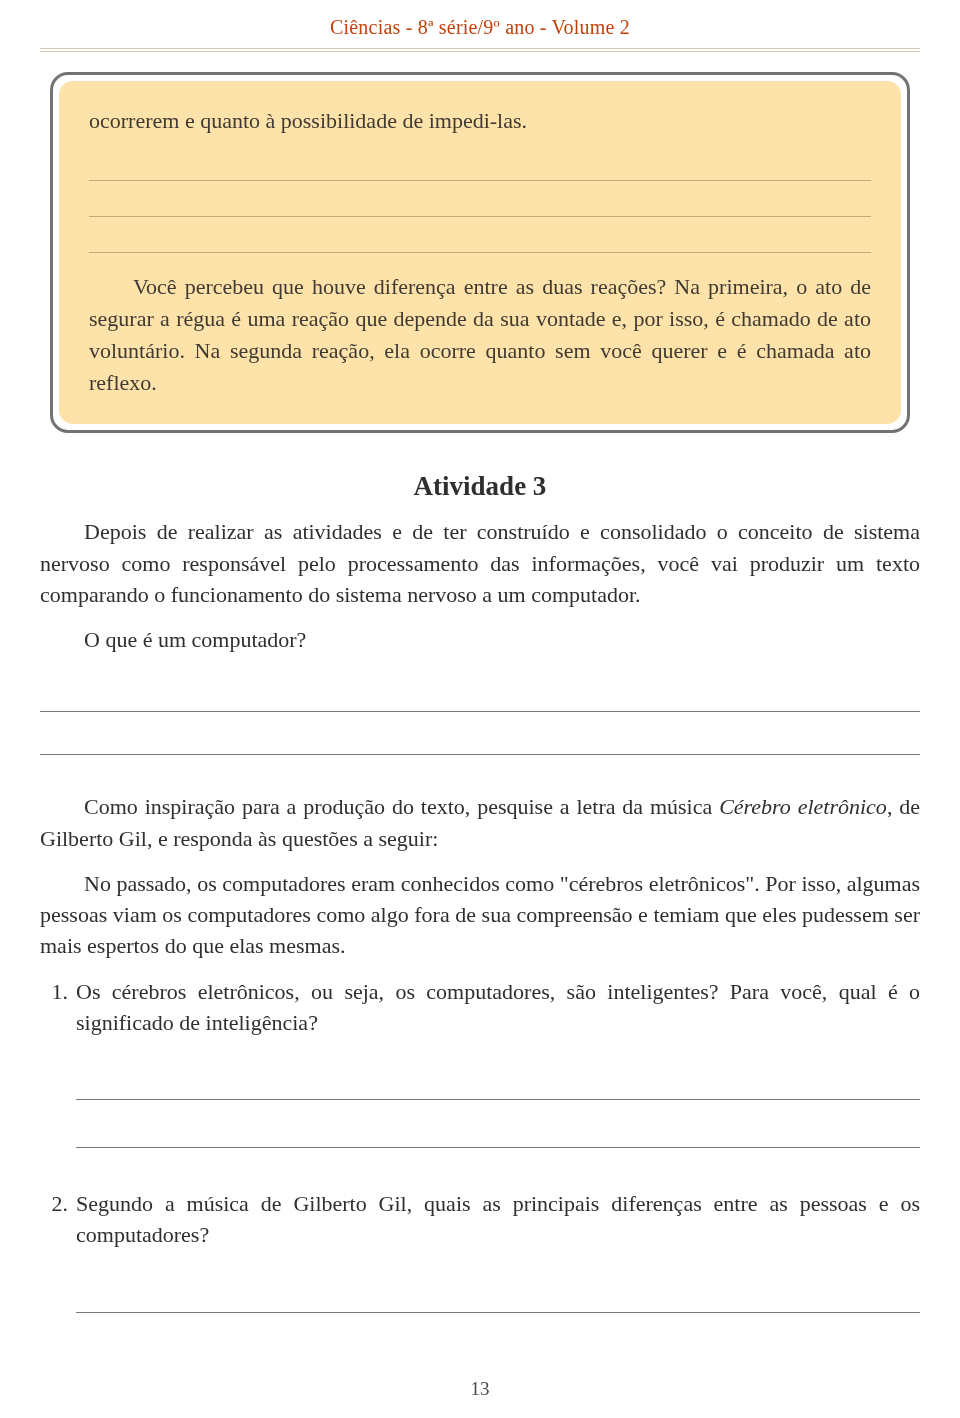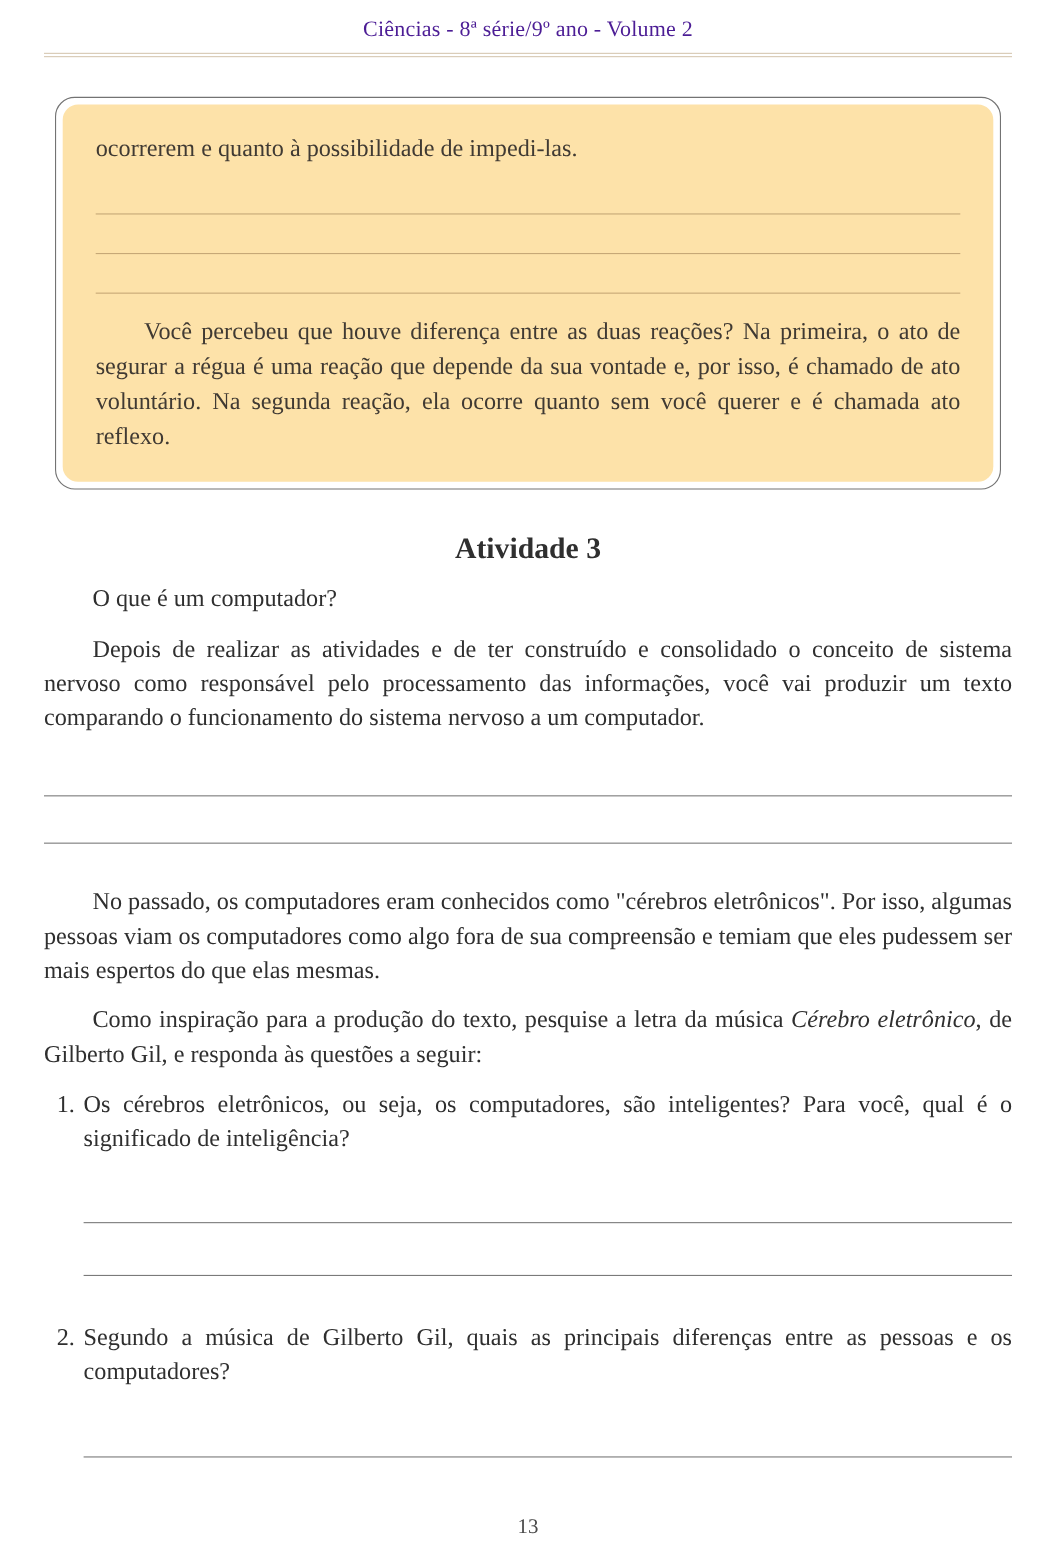--- a/index.html
+++ b/index.html
@@ -20,31 +20,31 @@
     border-top: 1px solid #d6c8b2;
     border-bottom: 1px solid #d6c8b2;
   }
   .header-title {
     position: absolute;
     top: 16px;
     left: 0;
     right: 0;
     text-align: center;
     font-size: 20px;
-    color: #4c1d95;
+    color: #c2410c;
     letter-spacing: 0.2px;
   }
   .content {
     padding: 72px 40px 0 40px;
   }
   .box-outer {
-    border: 1px solid #737373;
+    border: 3px solid #737373;
     border-radius: 18px;
     padding: 6px;
-    margin: 16px 10px 38px 10px;
+    margin: 0 10px 38px 10px;
   }
   .box-inner {
     background: #fde2a9;
     border-radius: 14px;
     padding: 24px 30px 26px 30px;
     color: #403a33;
     font-size: 22px;
     line-height: 1.45;
   }
   .box-p1 {
@@ -136,33 +136,33 @@
         <div class="box-line"></div>
         <div class="box-line"></div>
         <div class="box-line"></div>
       </div>
       <div class="box-p2">Você percebeu que houve diferença entre as duas reações? Na primeira, o ato de segurar a régua é uma reação que depende da sua vontade e, por isso, é chamado de ato voluntário. Na segunda reação, ela ocorre quanto sem você querer e é chamada ato reflexo.</div>
     </div>
   </div>
 
   <div class="section-title">Atividade 3</div>
 
+  <div class="body-p">Depois de realizar as atividades e de ter construído e consolidado o conceito de sistema nervoso como responsável pelo processamento das informações, você vai produzir um texto comparando o funcionamento do sistema nervoso a um computador.</div>
   <div class="body-p">O que é um computador?</div>
-  <div class="body-p">Depois de realizar as atividades e de ter construído e consolidado o conceito de sistema nervoso como responsável pelo processamento das informações, você vai produzir um texto comparando o funcionamento do sistema nervoso a um computador.</div>
 
   <div class="answer-lines">
     <div class="answer-line"></div>
     <div class="answer-line"></div>
   </div>
 
-  <div class="body-p">No passado, os computadores eram conhecidos como "cérebros eletrônicos". Por isso, algumas pessoas viam os computadores como algo fora de sua compreensão e temiam que eles pudessem ser mais espertos do que elas mesmas.</div>
-
   <div class="body-p">
     <span>Como inspiração para a produção do texto, pesquise a letra da música </span><span class="music-title">Cérebro eletrônico</span><span>, de Gilberto Gil, e responda às questões a seguir:</span>
   </div>
+
+  <div class="body-p">No passado, os computadores eram conhecidos como "cérebros eletrônicos". Por isso, algumas pessoas viam os computadores como algo fora de sua compreensão e temiam que eles pudessem ser mais espertos do que elas mesmas.</div>
 
   <div class="qlist">
 
     <div class="qitem">
       <div class="qnum">1.</div>
       <div class="qtext">Os cérebros eletrônicos, ou seja, os computadores, são inteligentes? Para você, qual é o significado de inteligência?</div>
     </div>
     <div class="q-answer-lines">
       <div class="q-answer-line"></div>
       <div class="q-answer-line"></div>

